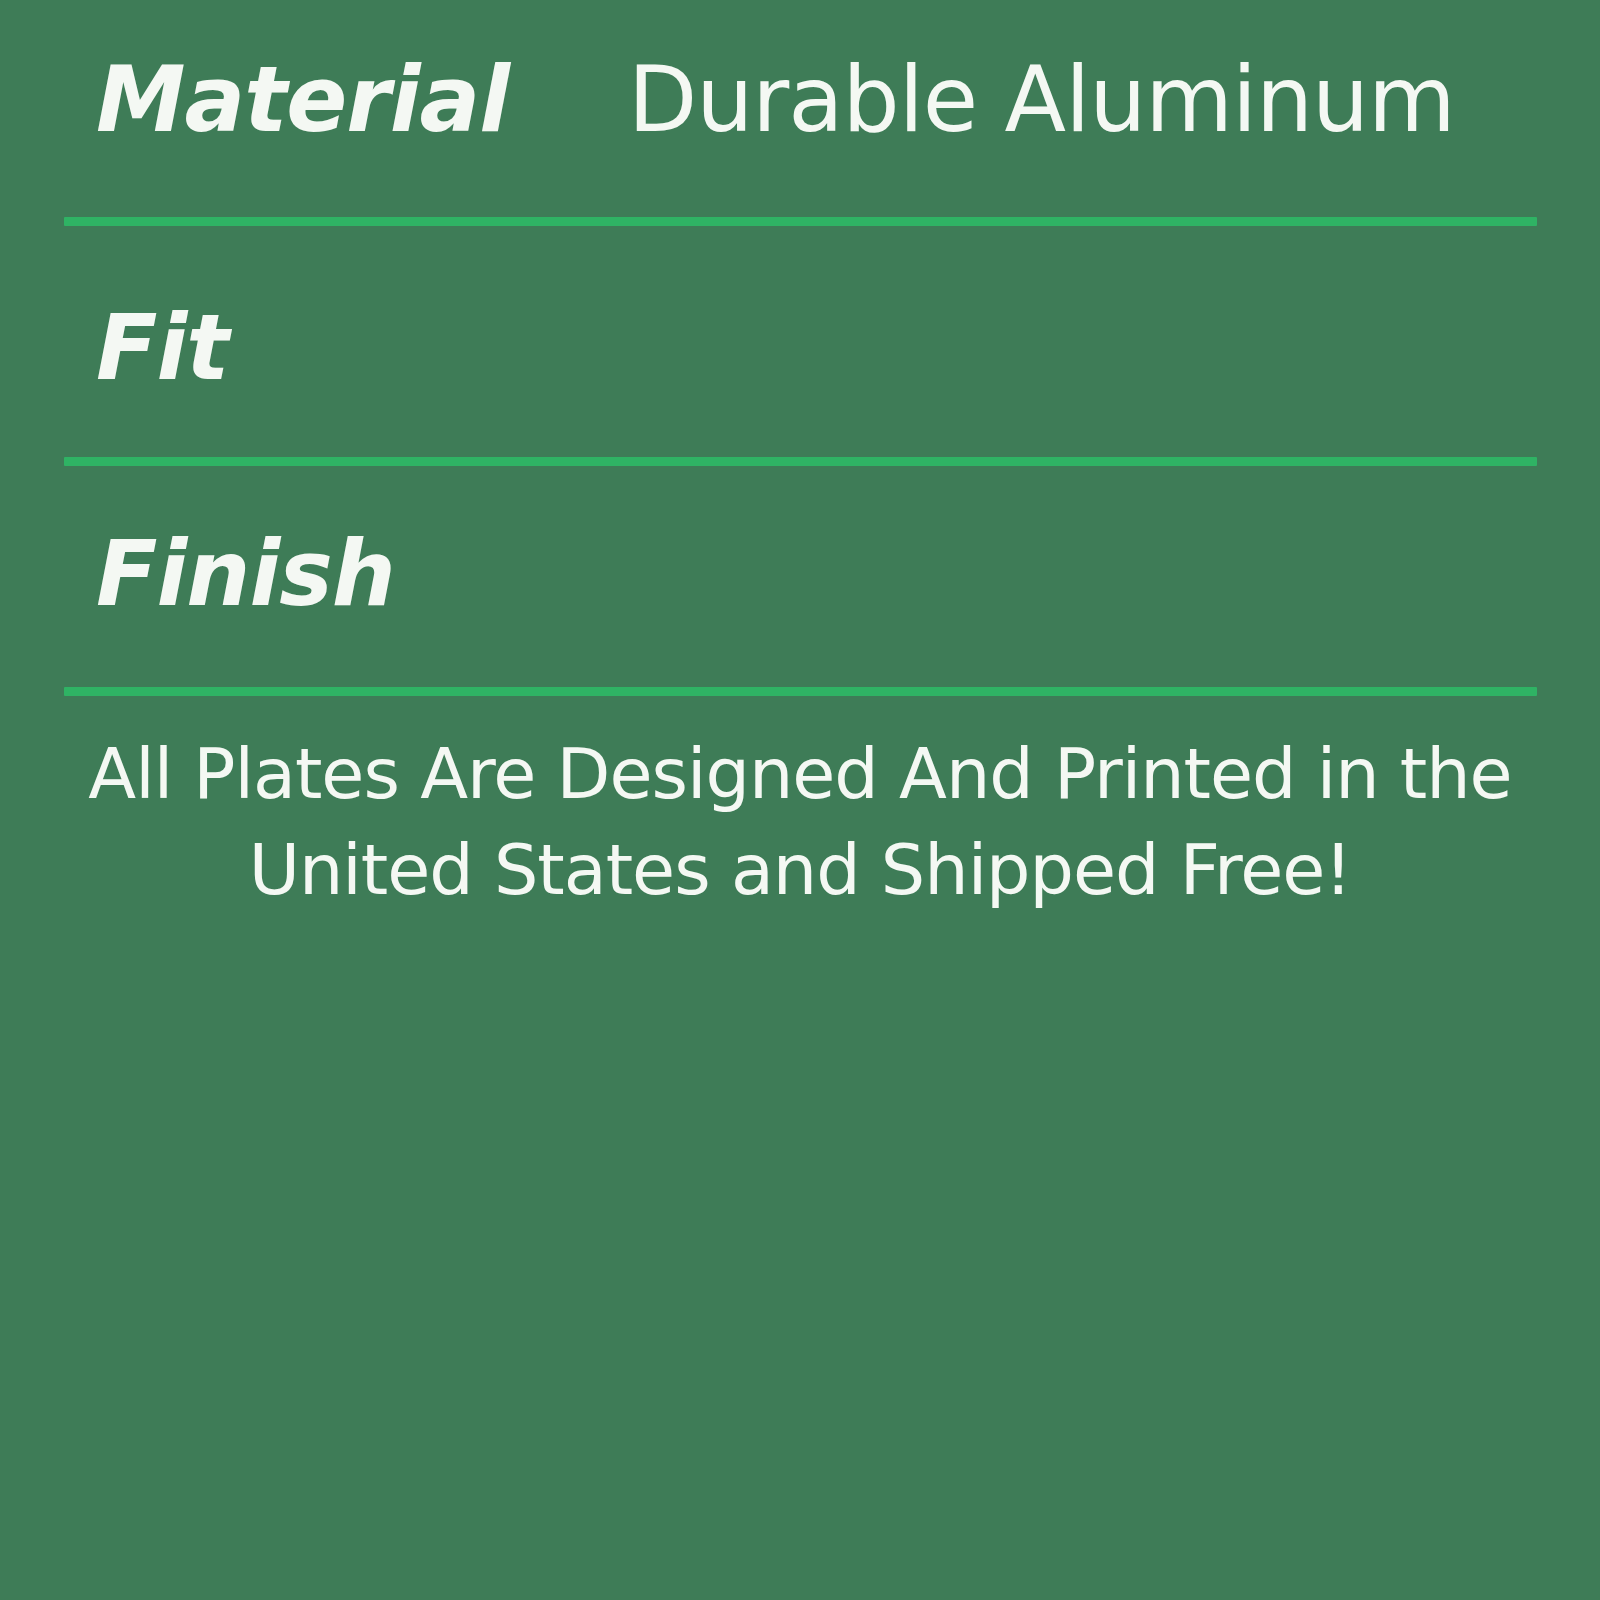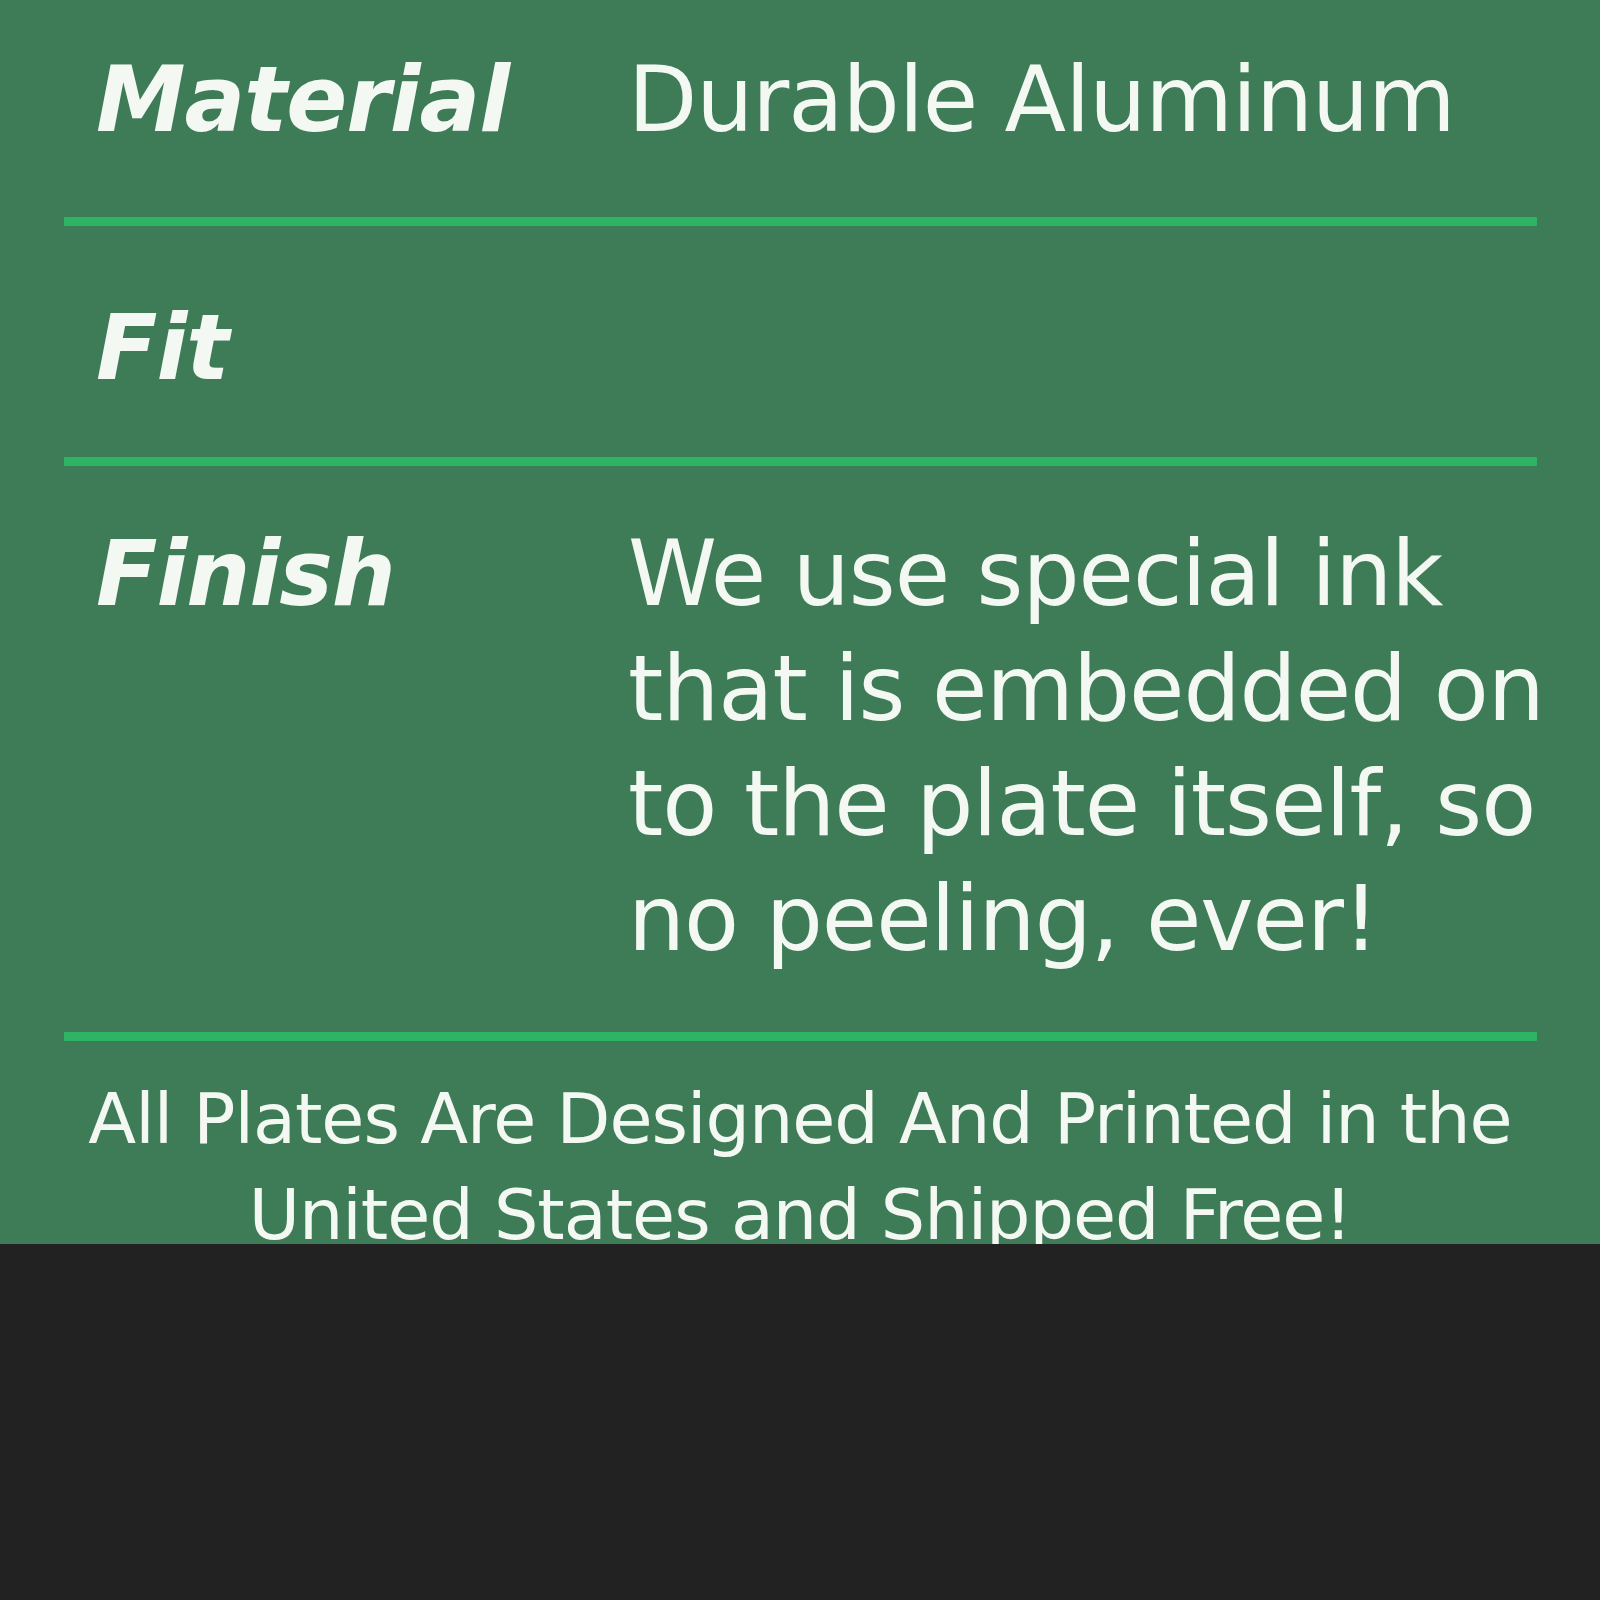--- a/index.html
+++ b/index.html
@@ -3,21 +3,21 @@
 <meta charset="utf-8">
 <style>
   html, body {
     margin: 0;
     padding: 0;
     background: #222;
   }
   #canvas {
     position: relative;
     width: 1600px;
-    height: 1244px;
+    height: 1600px;
     background: #3E7C57;
     overflow: hidden;
     font-family: "DejaVu Sans", "Liberation Sans", sans-serif;
     color: #F4F8F3;
     -webkit-font-smoothing: antialiased;
   }
   .spec-row {
     display: grid;
     grid-template-columns: 532px 1fr;
     padding-left: 96px;
@@ -37,21 +37,21 @@
     height: 9px;
     width: 1473px;
     margin-left: 64px;
     background: #2FB364;
     border-radius: 1px;
   }
   .row-material { margin-top: 42px; }
   .divider-1    { margin-top: 60px; }
   .row-fit      { margin-top: 64px; }
   .divider-2    { margin-top: 52px; }
-  .row-finish   { margin-top: 50px; }
+  .row-finish   { margin-top: 50px; gap: 28px; }
   .divider-3    { margin-top: 56px; }
   .footer {
     margin-top: 30px;
     text-align: center;
     font-size: 70px;
     line-height: 96px;
     letter-spacing: -1px;
     white-space: pre-line;
   }
 </style>
@@ -68,24 +68,20 @@
   <div class="divider divider-1"></div>
 
   <div class="spec-row row-fit">
     <div class="spec-label">Fit</div>
   </div>
 
   <div class="divider divider-2"></div>
 
   <div class="spec-row row-finish">
     <div class="spec-label">Finish</div>
-    <div class="spec-value">We use special ink
-that is embedded on
-to the plate itself, so
-no peeling, ever!</div>
   </div>
 
   <div class="divider divider-3"></div>
 
   <div class="footer">All Plates Are Designed And Printed in the
 United States and Shipped Free!</div>
 
 </div>
 
 </body></html>

